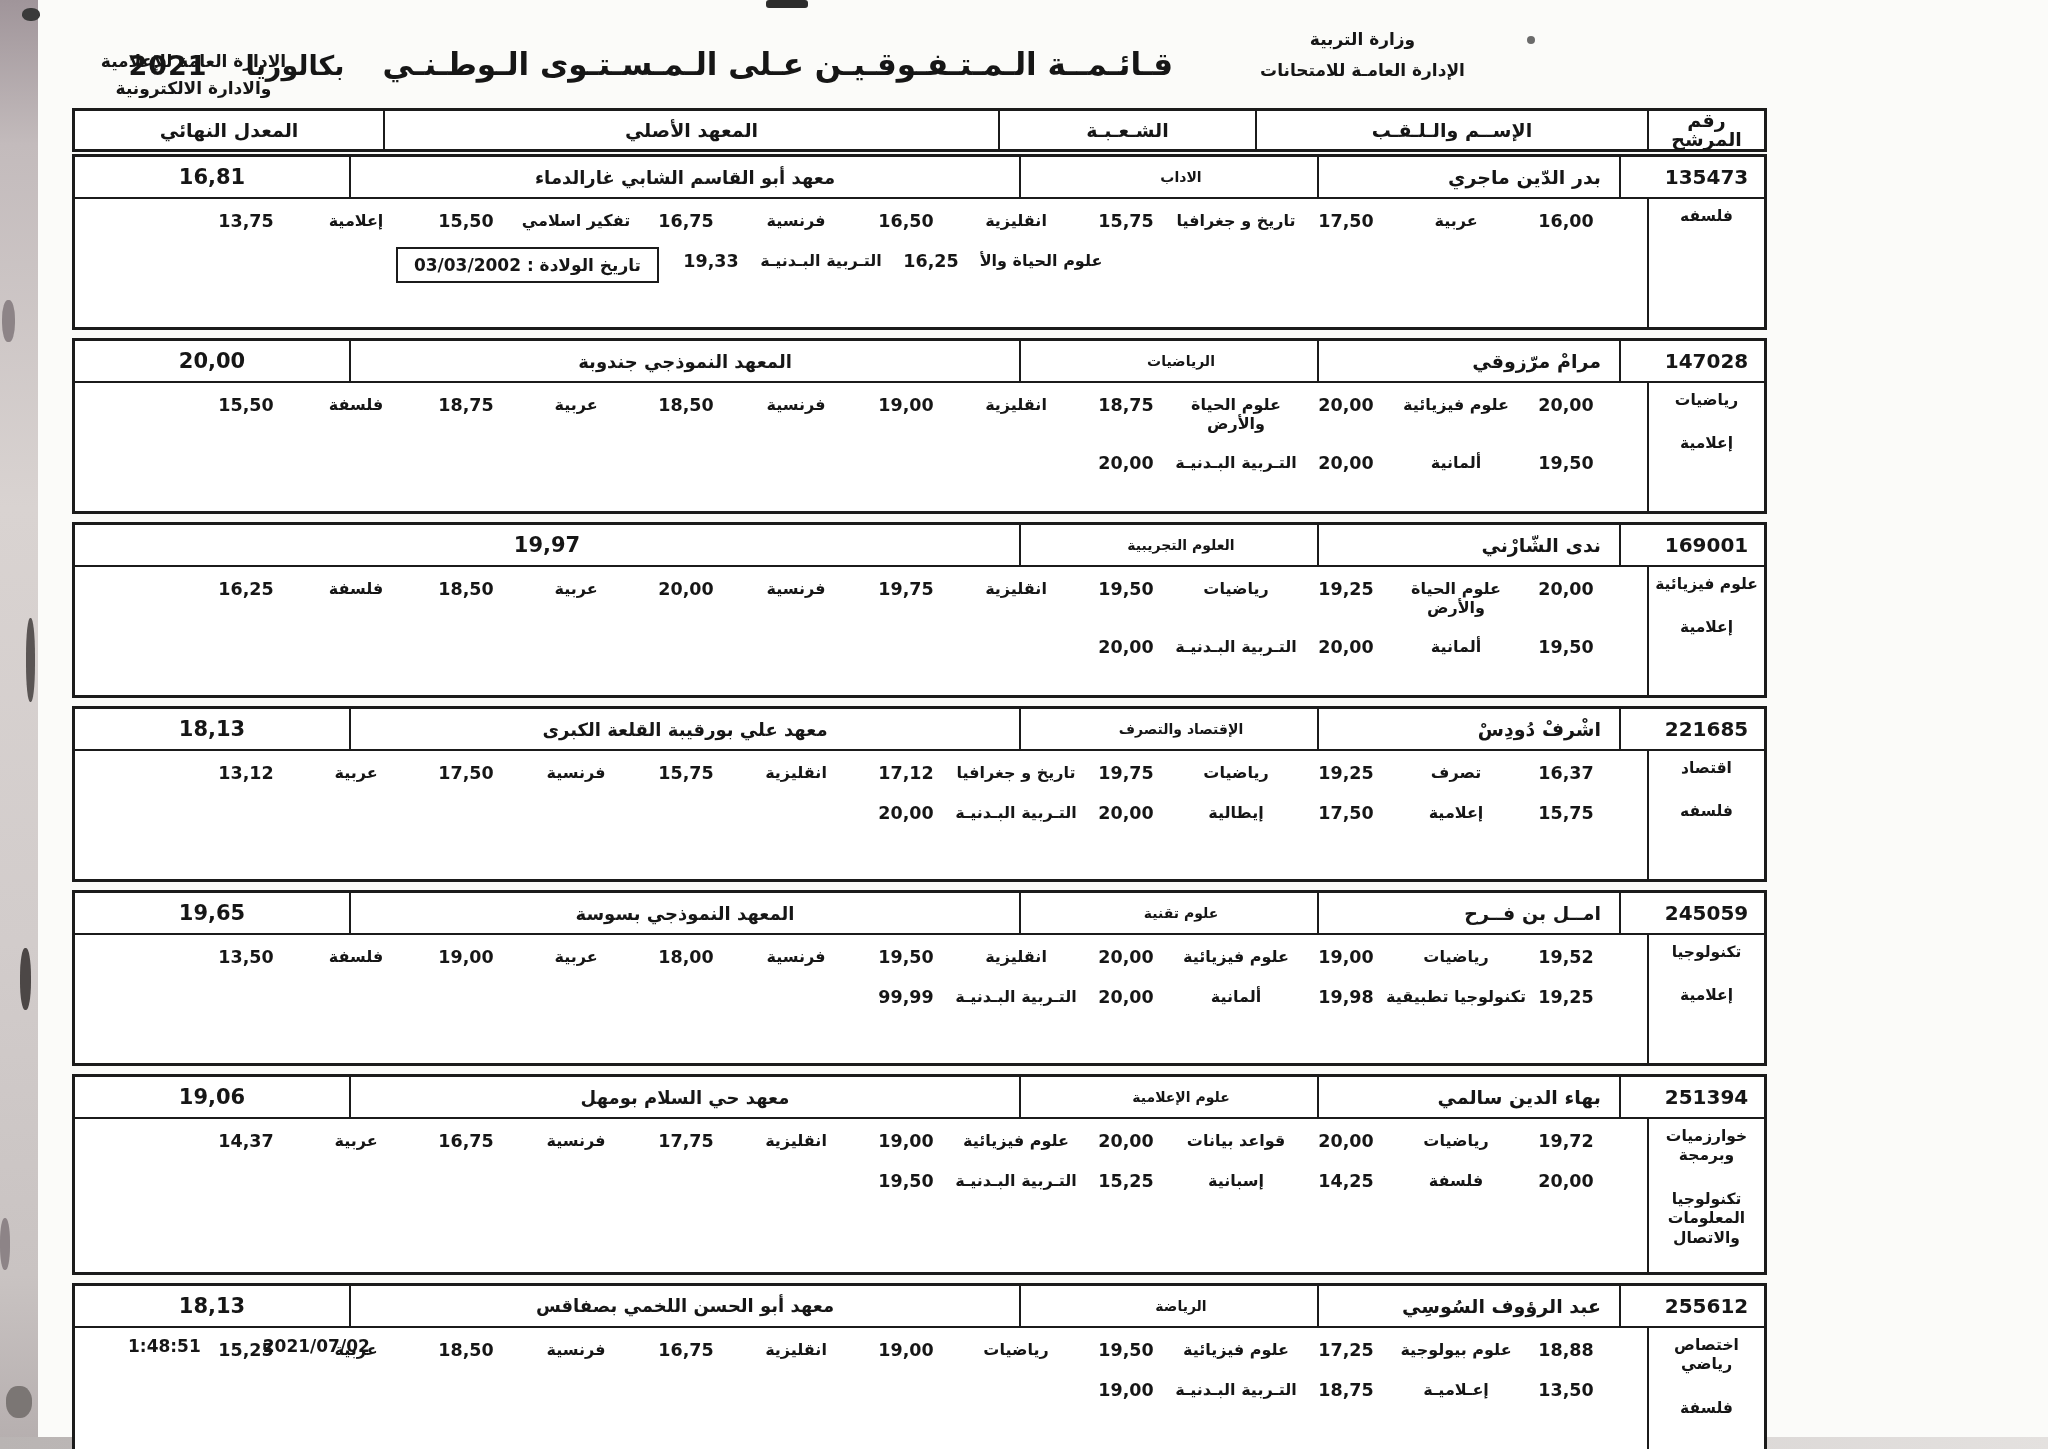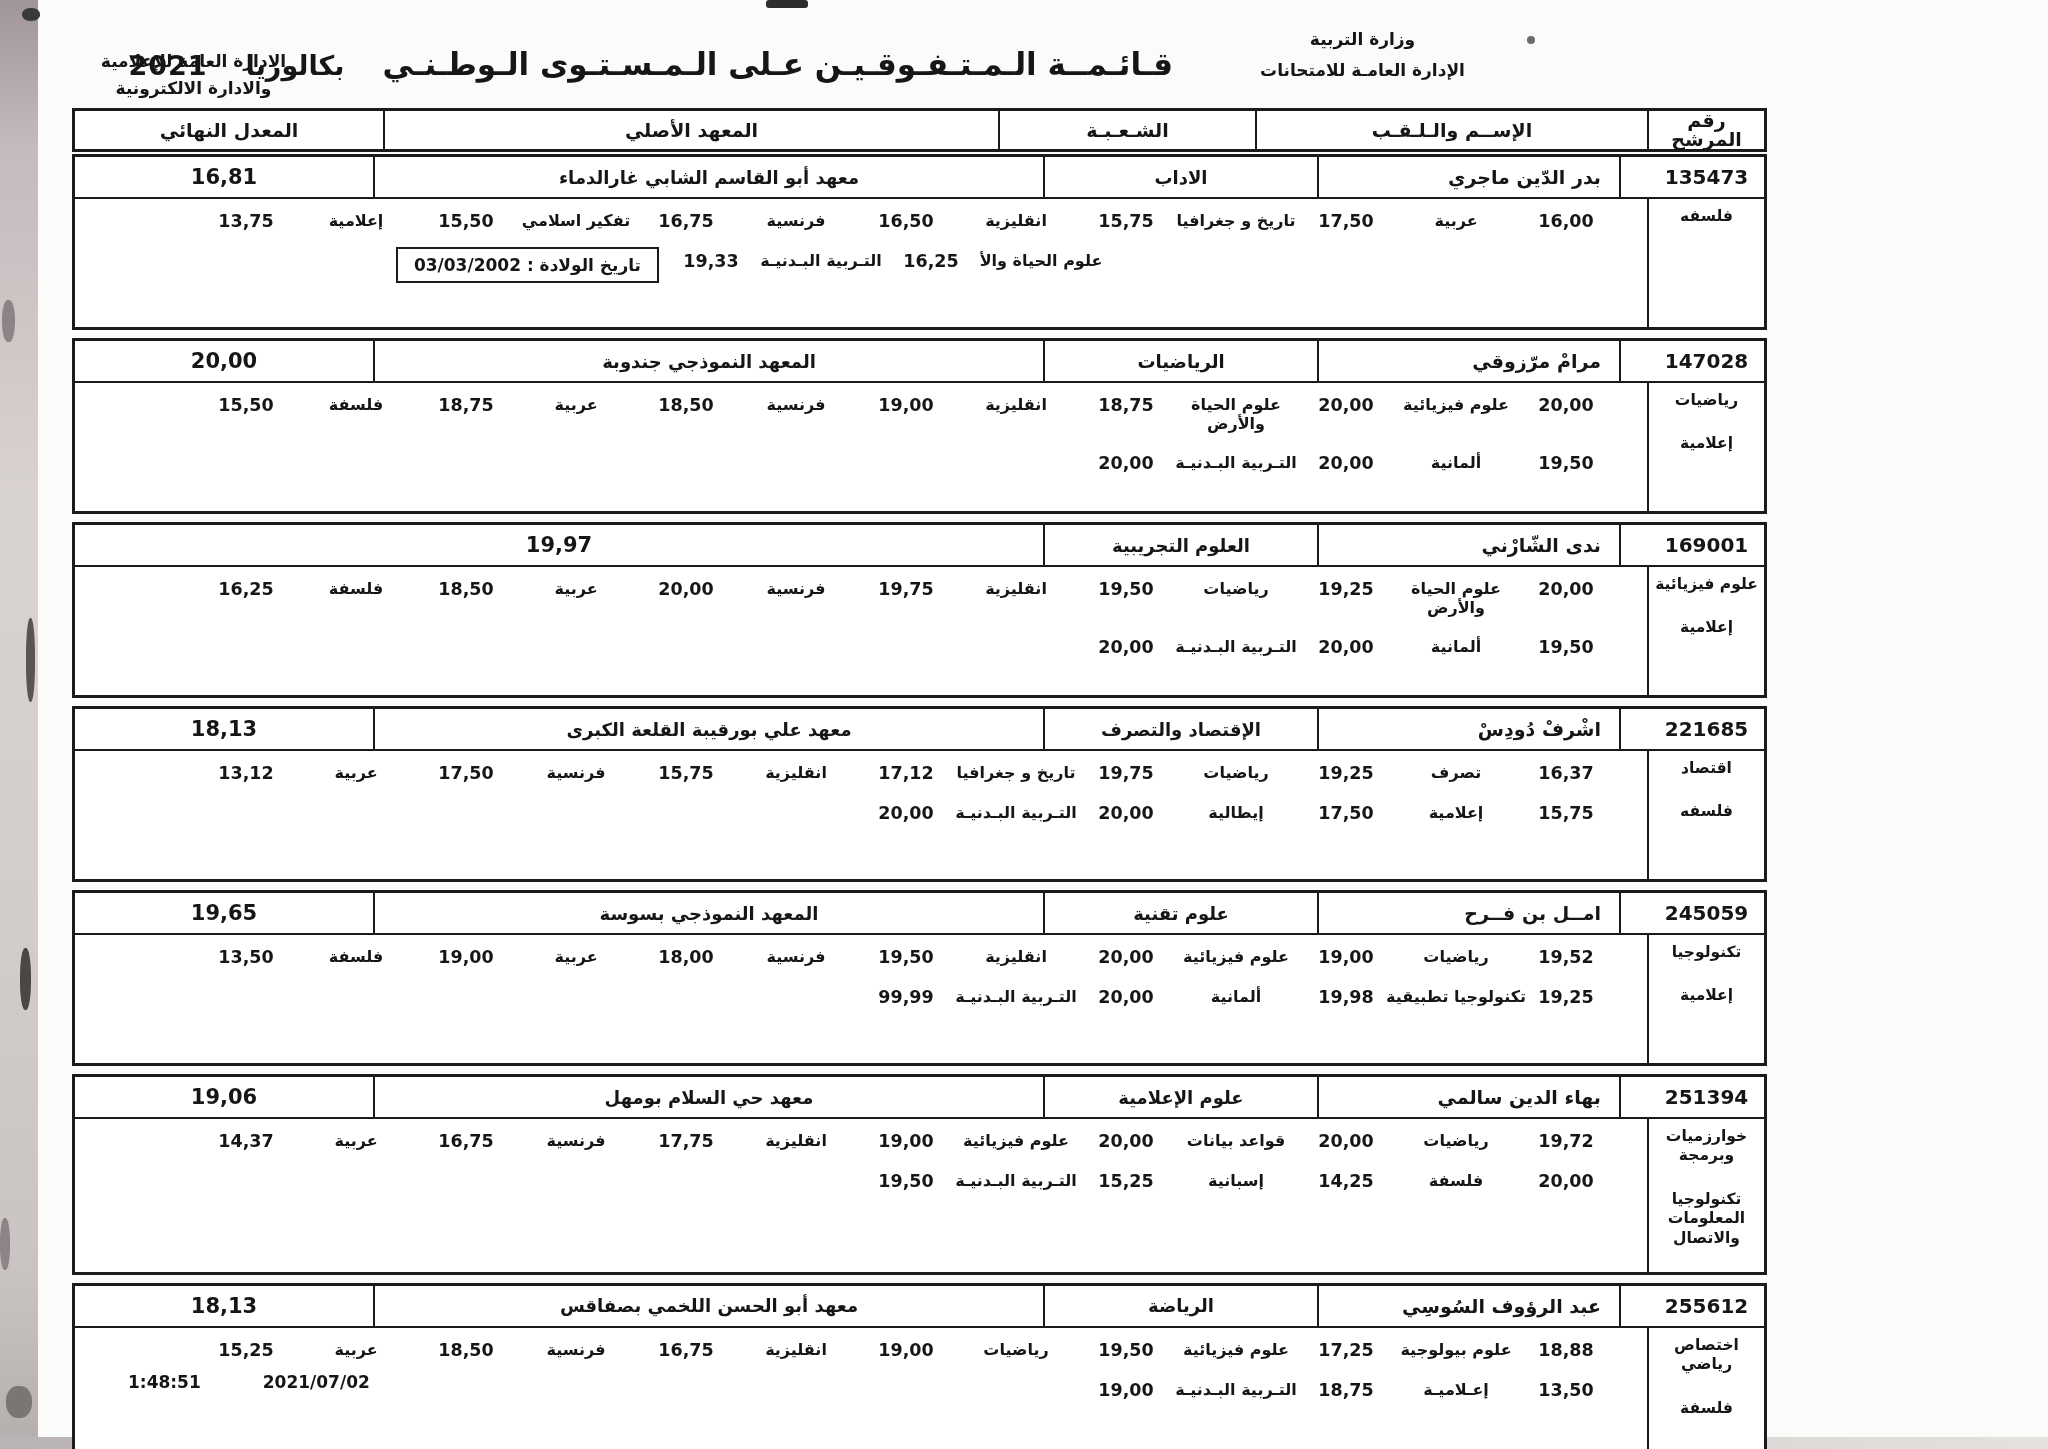--- a/index.html
+++ b/index.html
@@ -40,40 +40,40 @@
   .c-avg-h{flex:1 1 auto;}
   .hdr-row>div:not(:last-child){border-left:2.5px solid #1b1b1b;height:100%;display:flex;align-items:center;justify-content:center;}
   .hdr-row>div:last-child{display:flex;align-items:center;justify-content:center;height:100%;}
 
   .block{border:3px solid #1b1b1b;margin-top:8px;background:#fff;}
   .block.first{margin-top:2px;}
   .row-top{height:40px;border-bottom:2.5px solid #1b1b1b;}
   .row-top>div{height:100%;display:flex;align-items:center;}
   .c-num{flex:0 0 115px;justify-content:center;font-size:20px;font-weight:bold;border-left:2.5px solid #1b1b1b;padding-left:28px;}
   .c-name{flex:0 0 282px;justify-content:flex-start;padding-right:18px;font-size:19px;font-weight:bold;border-left:2.5px solid #1b1b1b;}
-  .c-sect{flex:0 0 272px;justify-content:center;font-size:18px;font-weight:bold;border-left:2.5px solid #1b1b1b;}
+  .c-sect{flex:0 0 272px;justify-content:center;font-size:14px;font-weight:bold;border-left:2.5px solid #1b1b1b;padding-left:24px;}
   .c-inst{flex:0 0 668px;justify-content:center;font-size:18px;font-weight:bold;border-left:2.5px solid #1b1b1b;}
   .c-avg{flex:1 1 auto;justify-content:center;font-size:21px;font-weight:bold;}
 
   .row-body{display:flex;align-items:stretch;min-height:128px;}
   .side{flex:0 0 115px;border-left:2.5px solid #1b1b1b;padding-top:8px;}
   .side-label{font-size:15.5px;font-weight:bold;text-align:center;line-height:1.25;margin-bottom:24px;padding:0 3px;}
   .wide{flex:1 1 auto;padding-bottom:8px;}
   .line{display:flex;align-items:flex-start;}
   .line:first-child{margin-top:12px;}
   .line:not(:first-child){margin-top:20px;}
   .p-score{width:72px;text-align:center;font-size:17.5px;font-weight:bold;white-space:nowrap;}
   .p-score.first{margin-right:45px;}
   .pair{display:inline-flex;align-items:flex-start;}
   .p-label{width:148px;text-align:center;font-size:16px;font-weight:bold;line-height:1.2;}
   .note-box{border:2.5px solid #1b1b1b;padding:6px 16px;font-size:17px;font-weight:bold;
     margin-right:16px;white-space:nowrap;margin-top:-4px;}
 
   
-  .footer{position:absolute;left:128px;top:1372px;direction:ltr;font-size:17px;font-weight:bold;display:flex;gap:62px;}
+  .footer{position:absolute;left:128px;top:1336px;direction:ltr;font-size:17px;font-weight:bold;display:flex;gap:62px;}
 </style>
 </head>
 <body>
 
 <div class="edge-left"></div>
 <div class="blob" style="left:22px;top:8px;width:18px;height:13px;background:#3a3a3a;"></div>
 <div class="blob" style="left:2px;top:300px;width:13px;height:42px;background:#8d8487;"></div>
 <div class="blob" style="left:26px;top:618px;width:9px;height:84px;background:#5a5554;"></div>
 <div class="blob" style="left:20px;top:948px;width:11px;height:62px;background:#4c4746;"></div>
 <div class="blob" style="left:0px;top:1218px;width:10px;height:52px;background:#8d8487;"></div>

